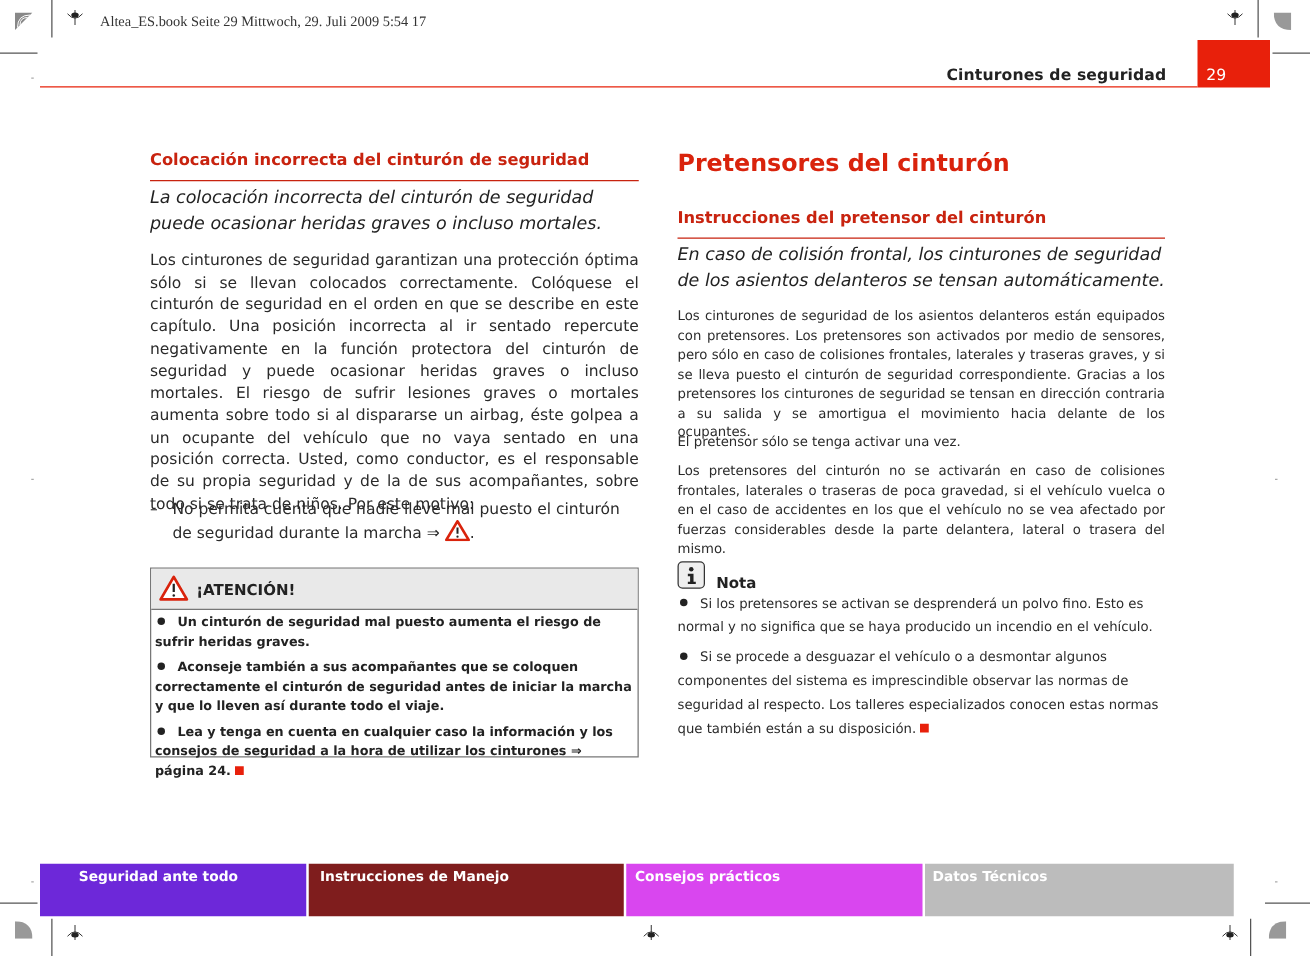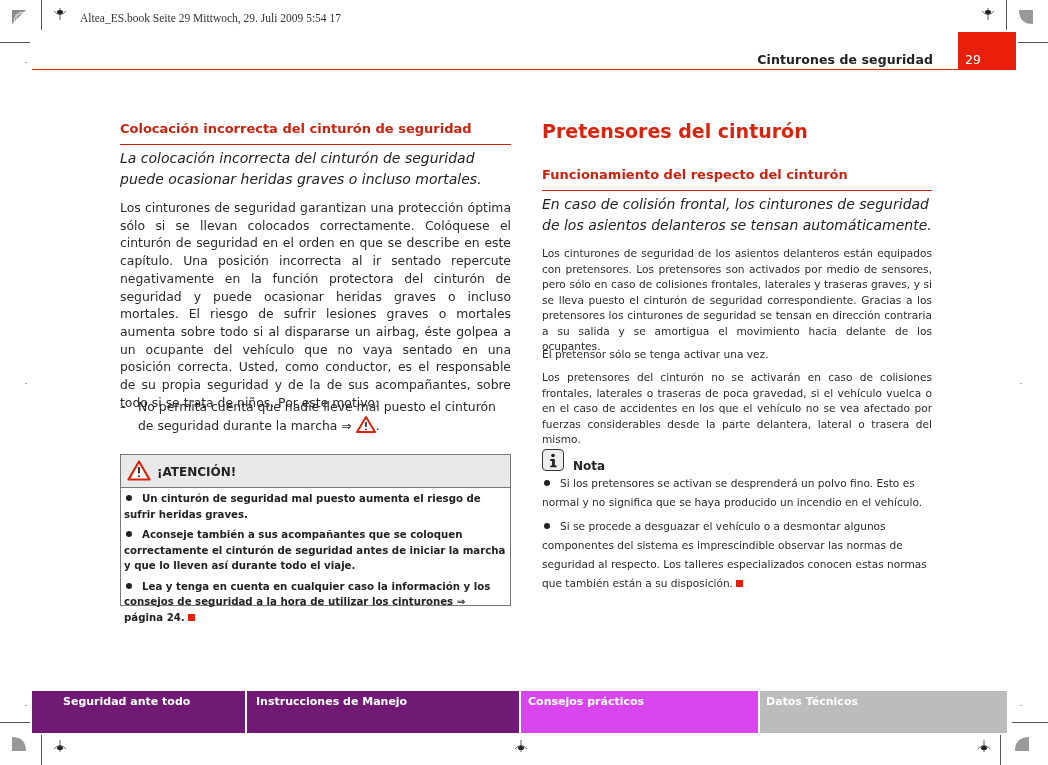--- a/index.html
+++ b/index.html
@@ -110,43 +110,43 @@
     <span class="title">¡ATENCIÓN!</span>
   </div>
   <div class="warn-list">
     <div class="warn-item"><span class="bullet"></span><span>Un cinturón de seguridad mal puesto aumenta el riesgo de sufrir heridas graves.</span></div>
     <div class="warn-item"><span class="bullet"></span><span>Aconseje también a sus acompañantes que se coloquen correctamente el cinturón de seguridad antes de iniciar la marcha y que lo lleven así durante todo el viaje.</span></div>
     <div class="warn-item"><span class="bullet"></span><span>Lea y tenga en cuenta en cualquier caso la información y los consejos de seguridad a la hora de utilizar los cinturones ⇒ página 24.</span><span class="end-square"></span></div>
   </div>
 </div>
 
 <div class="big-heading" style="left:542px;top:120px;">Pretensores del cinturón</div>
-<div class="sub-heading" style="left:542px;top:167px;width:390px;">Funcionamiento del respecto del cinturón</div>
+<div class="sub-heading" style="left:542px;top:167px;width:390px;">Instrucciones del pretensor del cinturón</div>
 <div class="lead" style="left:542px;top:194px;width:392px;">En caso de colisión frontal, los cinturones de seguridad de los asientos delanteros se tensan automáticamente.</div>
 <div class="body-text-small" style="left:542px;top:246px;width:390px;text-align:justify;">Los cinturones de seguridad de los asientos delanteros están equipados con pretensores. Los pretensores son activados por medio de sensores, pero sólo en caso de colisiones frontales, laterales y traseras graves, y si se lleva puesto el cinturón de seguridad correspondiente. Gracias a los pretensores los cinturones de seguridad se tensan en dirección contraria a su salida y se amortigua el movimiento hacia delante de los ocupantes.</div>
 <div class="body-text-small" style="left:542px;top:347px;width:390px;">El pretensor sólo se tenga activar una vez.</div>
 <div class="body-text-small" style="left:542px;top:370px;width:390px;text-align:justify;">Los pretensores del cinturón no se activarán en caso de colisiones frontales, laterales o traseras de poca gravedad, si el vehículo vuelca o en el caso de accidentes en los que el vehículo no se vea afectado por fuerzas considerables desde la parte delantera, lateral o trasera del mismo.</div>
 
 <div class="nota-head">
   <svg class="info-icon" viewBox="0 0 22 22">
     <circle cx="11" cy="6" r="2" fill="#222"></circle>
       <path d="M8 10 L13 10 L13 17 L15 17 L15 19 L8 19 L8 17 L10 17 L10 12 L8 12 Z" fill="#222"></path>
   </svg>
   <span class="title">Nota</span>
 </div>
 <div class="nota-list">
   <div class="nota-item"><span class="bullet"></span><span>Si los pretensores se activan se desprenderá un polvo fino. Esto es normal y no significa que se haya producido un incendio en el vehículo.</span></div>
   <div class="nota-item"><span class="bullet"></span><span>Si se procede a desguazar el vehículo o a desmontar algunos componentes del sistema es imprescindible observar las normas de seguridad al respecto. Los talleres especializados conocen estas normas que también están a su disposición.</span><span class="end-square"></span></div>
 </div>
 
 <div class="footer-nav">
-  <div class="footer-tab" style="width:213px;background:#701a75;">
+  <div class="footer-tab" style="width:213px;background:#6d28d9;">
     <span class="label" style="left:31px;">Seguridad ante todo</span>
   </div>
-  <div class="footer-tab" style="width:272px;background:#701a75;">
+  <div class="footer-tab" style="width:252px;background:#7f1d1d;">
     <span class="label" style="left:9px;">Instrucciones de Manejo</span>
   </div>
   <div class="footer-tab" style="width:237px;background:#d946ef;">
     <span class="label" style="left:7px;">Consejos prácticos</span>
   </div>
   <div class="footer-tab" style="width:247px;background:#bcbcbc;margin-right:0;">
     <span class="label" style="left:6px;">Datos Técnicos</span>
   </div>
 </div>
 

